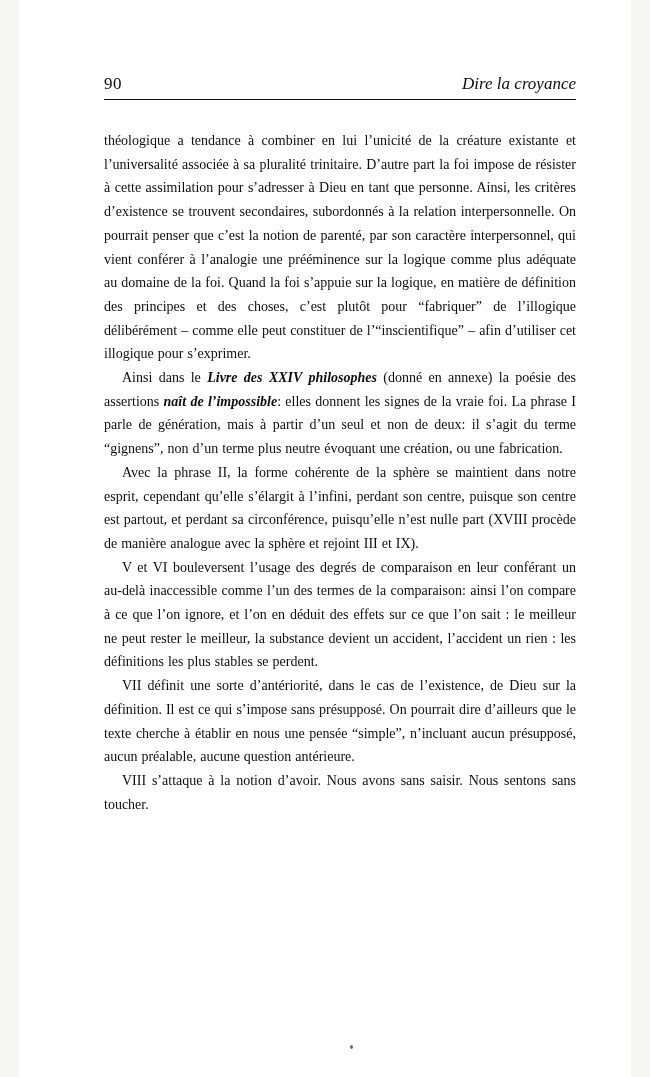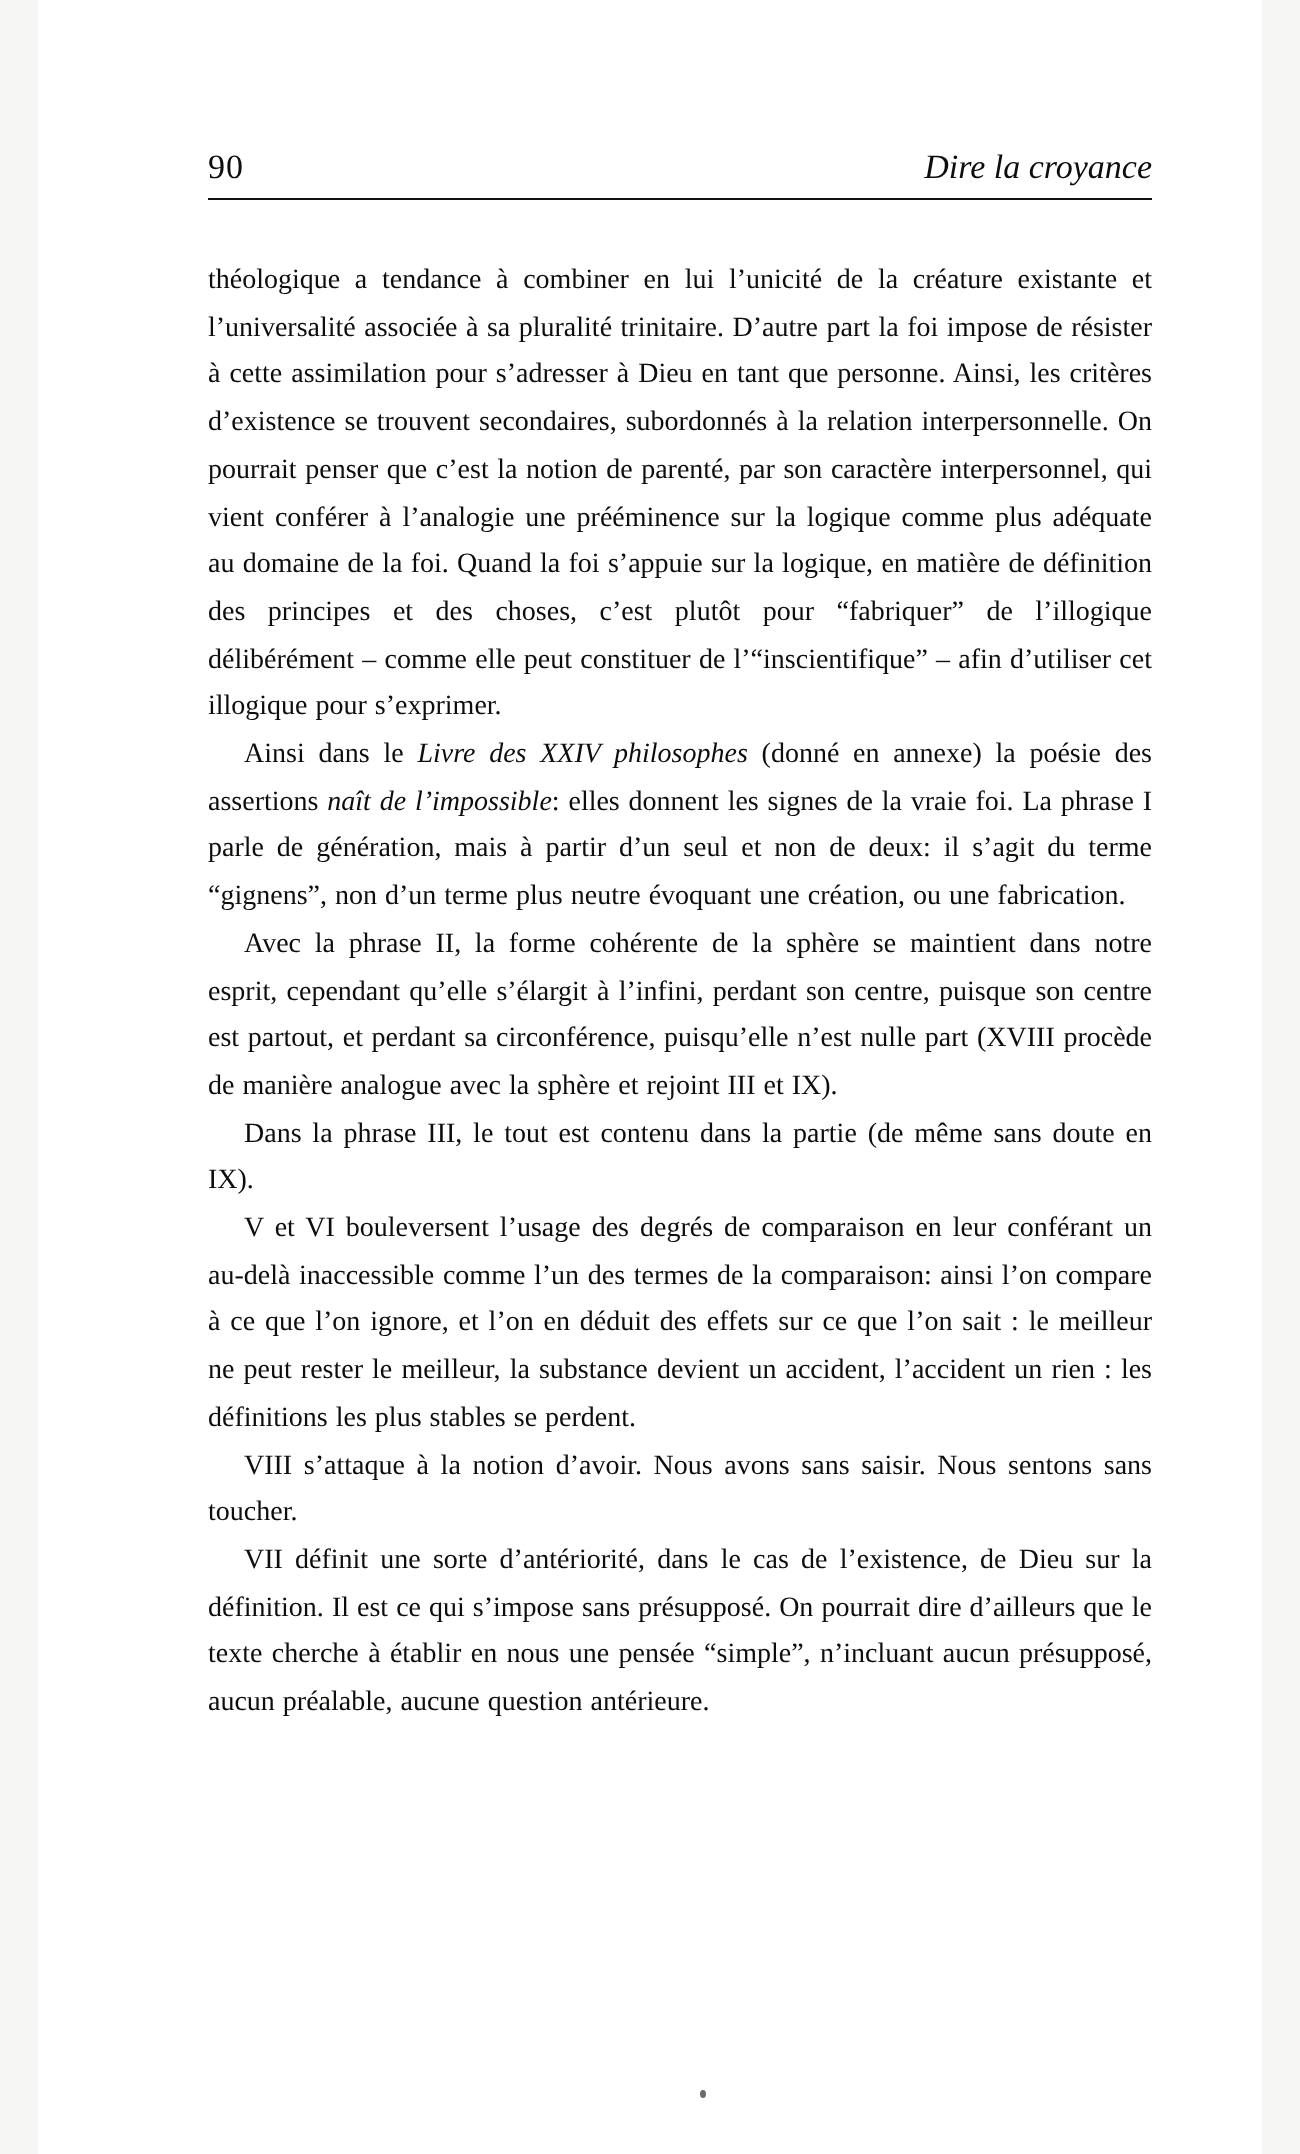--- a/index.html
+++ b/index.html
@@ -48,20 +48,21 @@
     word-spacing: 0.5px;
   }
   .para {
     margin: 0;
   }
   .para.indent {
     text-indent: 18px;
   }
   .it {
     font-style: italic;
+    font-weight: bold;
   }
   .speck {
     position: absolute;
     left: 331px;
     top: 1045px;
     width: 3px;
     height: 4px;
     background: #6b6b6b;
     border-radius: 50%;
   }
@@ -72,20 +73,19 @@
 <div class="page">
   <header class="running-head">
     <span class="pagenum">90</span>
     <span class="running-title">Dire la croyance</span>
   </header>
 
   <main class="body-text" id="body-text">
       <p class="para"><span>théologique a tendance à combiner en lui l’unicité de la créature existante et l’universalité associée à sa pluralité trinitaire. D’autre part la foi impose de résister à cette assimilation pour s’adresser à Dieu en tant que personne. Ainsi, les critères d’existence se trouvent secondaires, subordonnés à la relation interpersonnelle. On pourrait penser que c’est la notion de parenté, par son caractère interpersonnel, qui vient conférer à l’analogie une prééminence sur la logique comme plus adéquate au domaine de la foi. Quand la foi s’appuie sur la logique, en matière de définition des principes et des choses, c’est plutôt pour “fabriquer” de l’illogique délibérément – comme elle peut constituer de l’“inscientifique” – afin d’utiliser cet illogique pour s’exprimer.</span></p>
       <p class="para indent"><span>Ainsi dans le </span><span class="it">Livre des XXIV philosophes</span><span> (donné en annexe) la poésie des assertions </span><span class="it">naît de l’impossible</span><span>: elles donnent les signes de la vraie foi. La phrase I parle de génération, mais à partir d’un seul et non de deux: il s’agit du terme “gignens”, non d’un terme plus neutre évoquant une création, ou une fabrication.</span></p>
       <p class="para indent"><span>Avec la phrase II, la forme cohérente de la sphère se maintient dans notre esprit, cependant qu’elle s’élargit à l’infini, perdant son centre, puisque son centre est partout, et perdant sa circonférence, puisqu’elle n’est nulle part (XVIII procède de manière analogue avec la sphère et rejoint III et IX).</span></p>
-      <p class="para indent"><span>Dans la phrase III, le tout est contenu dans la partie (de même sans doute en IX).</span></p>
       <p class="para indent"><span>V et VI bouleversent l’usage des degrés de comparaison en leur conférant un au-delà inaccessible comme l’un des termes de la comparaison: ainsi l’on compare à ce que l’on ignore, et l’on en déduit des effets sur ce que l’on sait : le meilleur ne peut rester le meilleur, la substance devient un accident, l’accident un rien : les définitions les plus stables se perdent.</span></p>
+      <p class="para indent"><span>VII définit une sorte d’antériorité, dans le cas de l’existence, de Dieu sur la définition. Il est ce qui s’impose sans présupposé. On pourrait dire d’ailleurs que le texte cherche à établir en nous une pensée “simple”, n’incluant aucun présupposé, aucun préalable, aucune question antérieure.</span></p>
       <p class="para indent"><span>VIII s’attaque à la notion d’avoir. Nous avons sans saisir. Nous sentons sans toucher.</span></p>
-      <p class="para indent"><span>VII définit une sorte d’antériorité, dans le cas de l’existence, de Dieu sur la définition. Il est ce qui s’impose sans présupposé. On pourrait dire d’ailleurs que le texte cherche à établir en nous une pensée “simple”, n’incluant aucun présupposé, aucun préalable, aucune question antérieure.</span></p>
     </main>
 
   <div class="speck"></div>
 </div>
 
 </body></html>

